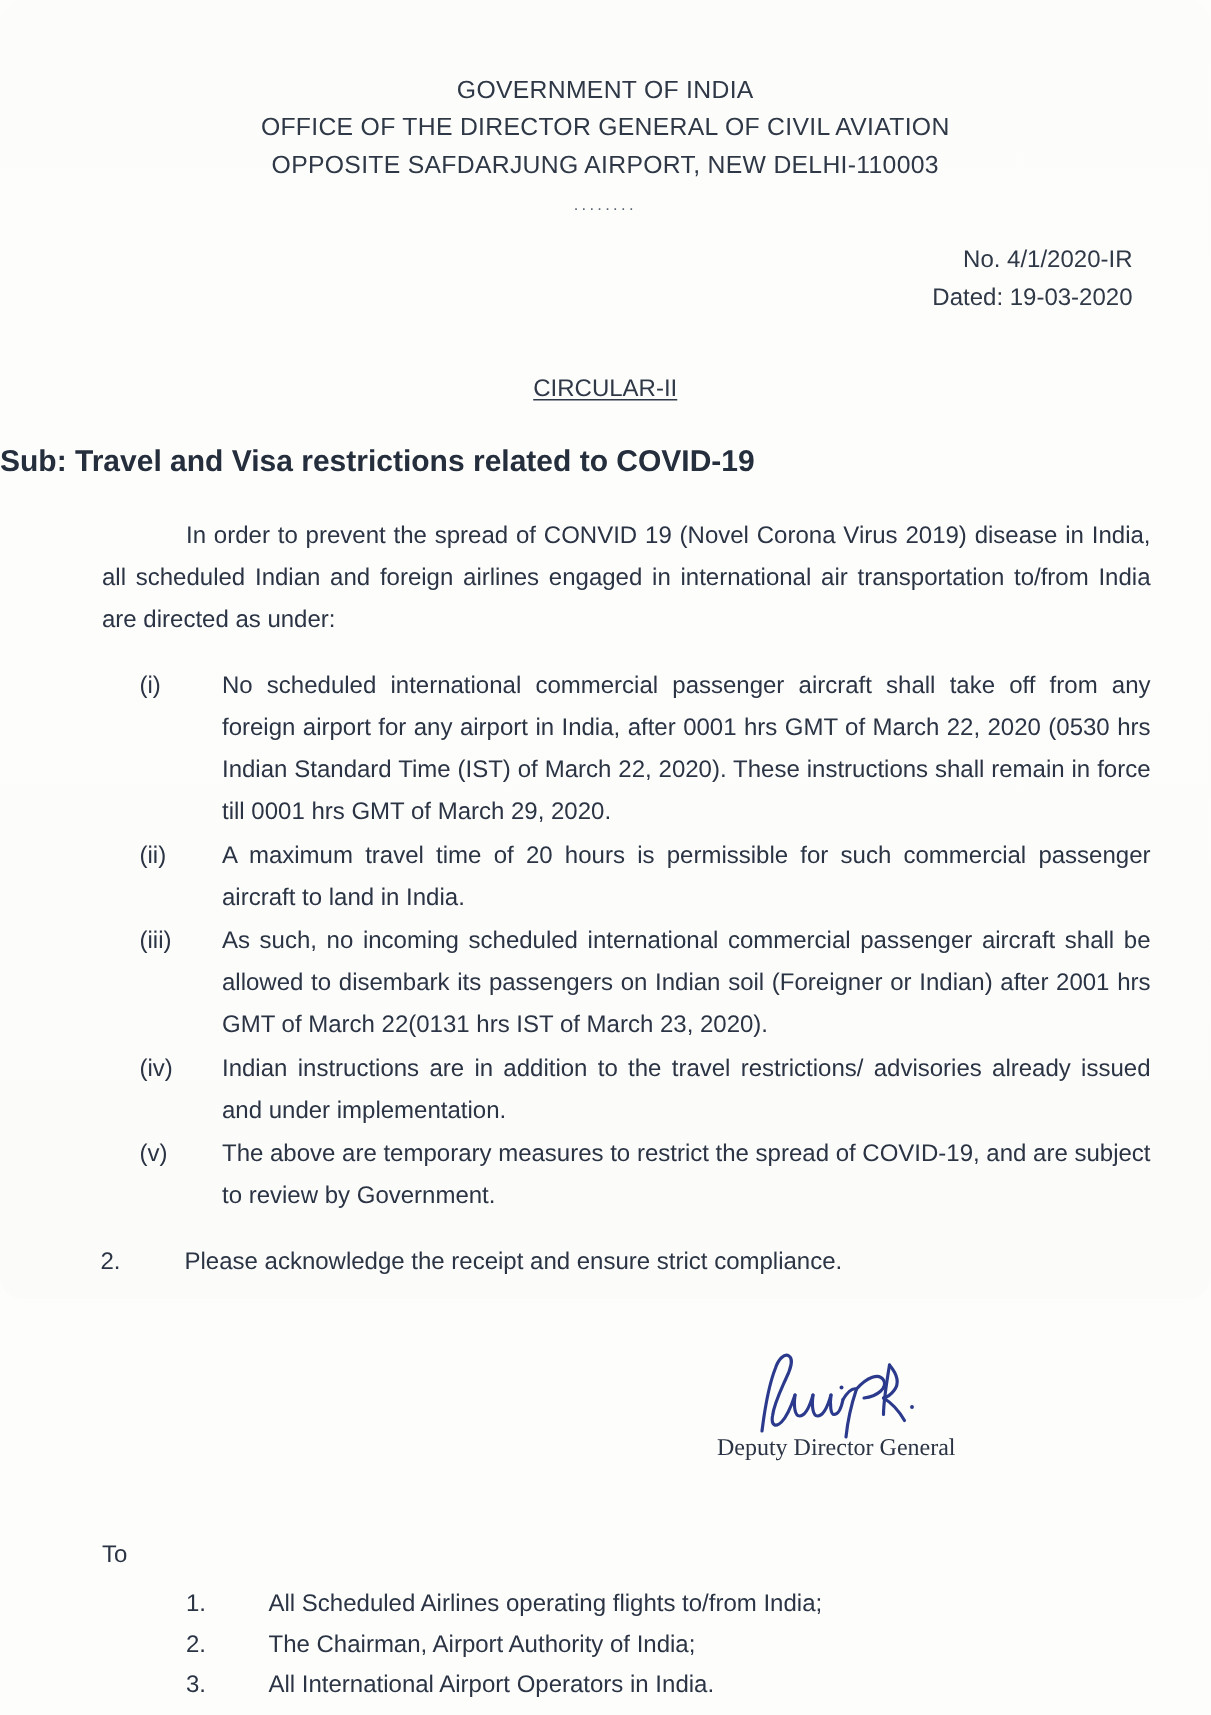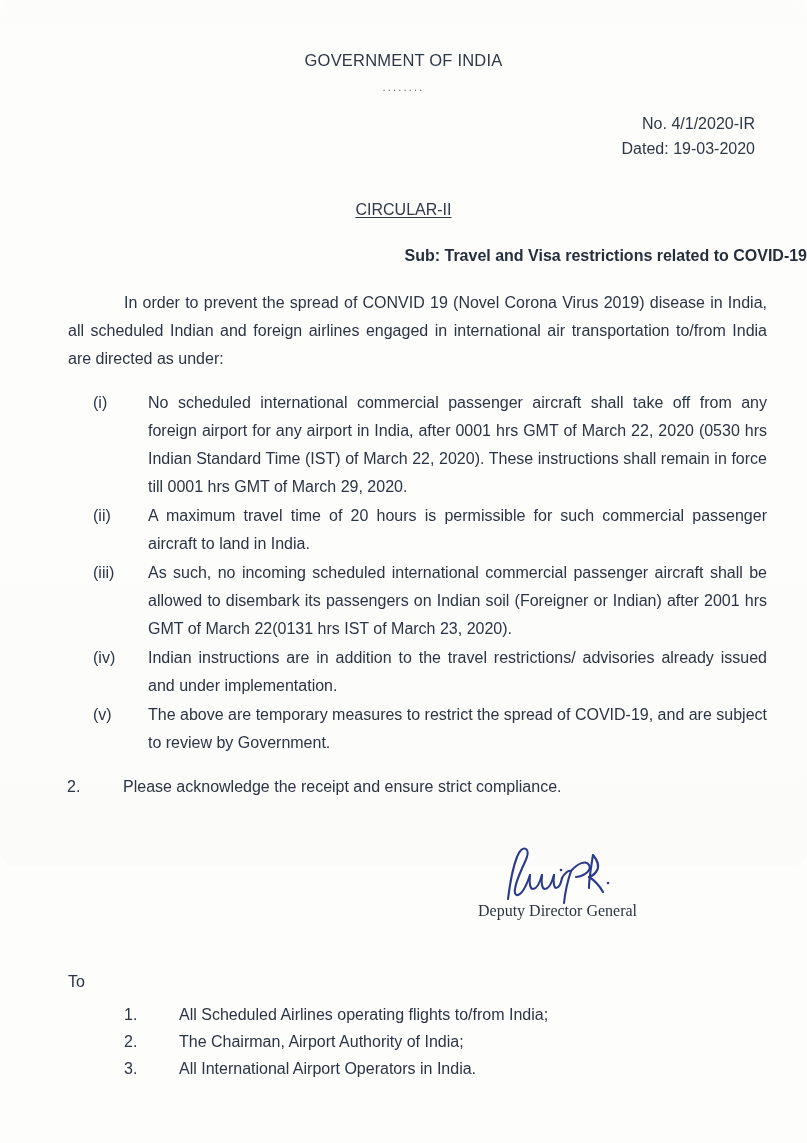--- a/index.html
+++ b/index.html
@@ -67,22 +67,22 @@
     font-size: 16px;
     color: #2f3846;
   }
   .circular-title span {
     text-decoration: underline;
     text-underline-offset: 2px;
   }
 
   .subject-line {
     margin-top: 28px;
-    text-align: right;
-    font-size: 16px;
+    text-align: left;
+    font-size: 20px;
     font-weight: bold;
     color: #252e3c;
   }
 
   
   .body-wrap {
     margin-top: 24px;
     padding-left: 68px;
     padding-right: 40px;
   }
@@ -192,20 +192,22 @@
     font-size: 16px;
   }
 </style>
 </head>
 <body>
 
 <div class="page">
 
   <div class="doc-header">
     <div class="hline">GOVERNMENT OF INDIA</div>
+    <div class="hline">OFFICE OF THE DIRECTOR GENERAL OF CIVIL AVIATION</div>
+    <div class="hline">OPPOSITE SAFDARJUNG AIRPORT, NEW DELHI-110003</div>
   </div>
 
   <div class="dots-sep">........</div>
 
   <div class="ref-block">
     <div>No. 4/1/2020-IR</div>
     <div>Dated: 19-03-2020</div>
   </div>
 
   <div class="circular-title">

